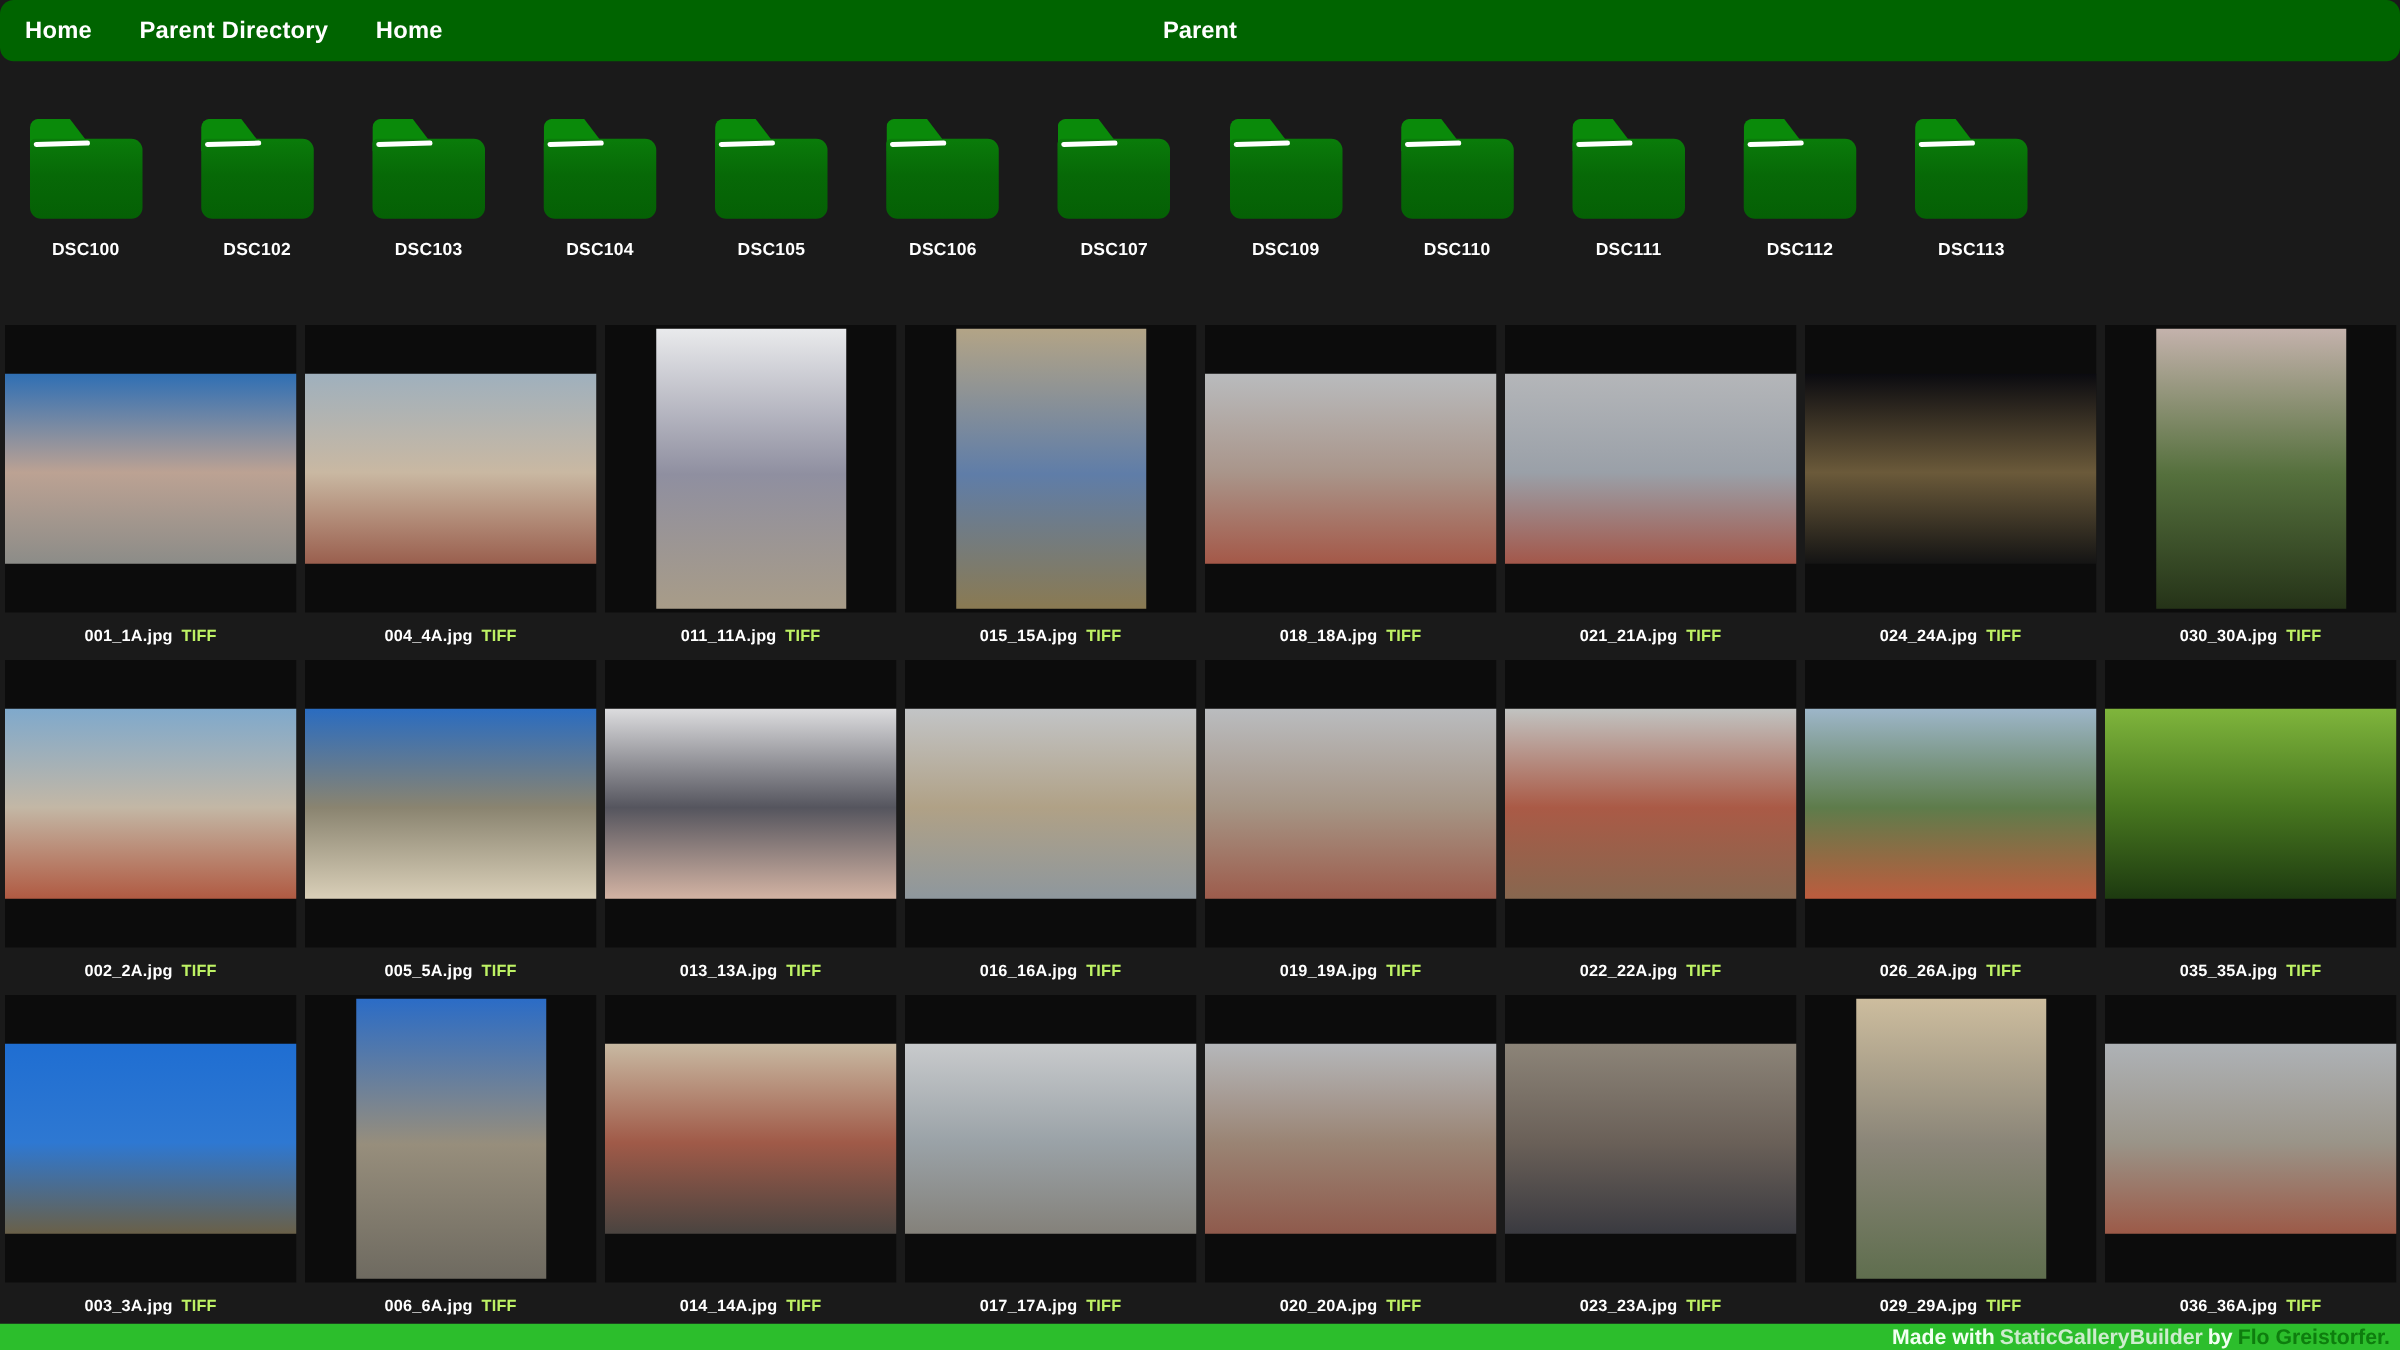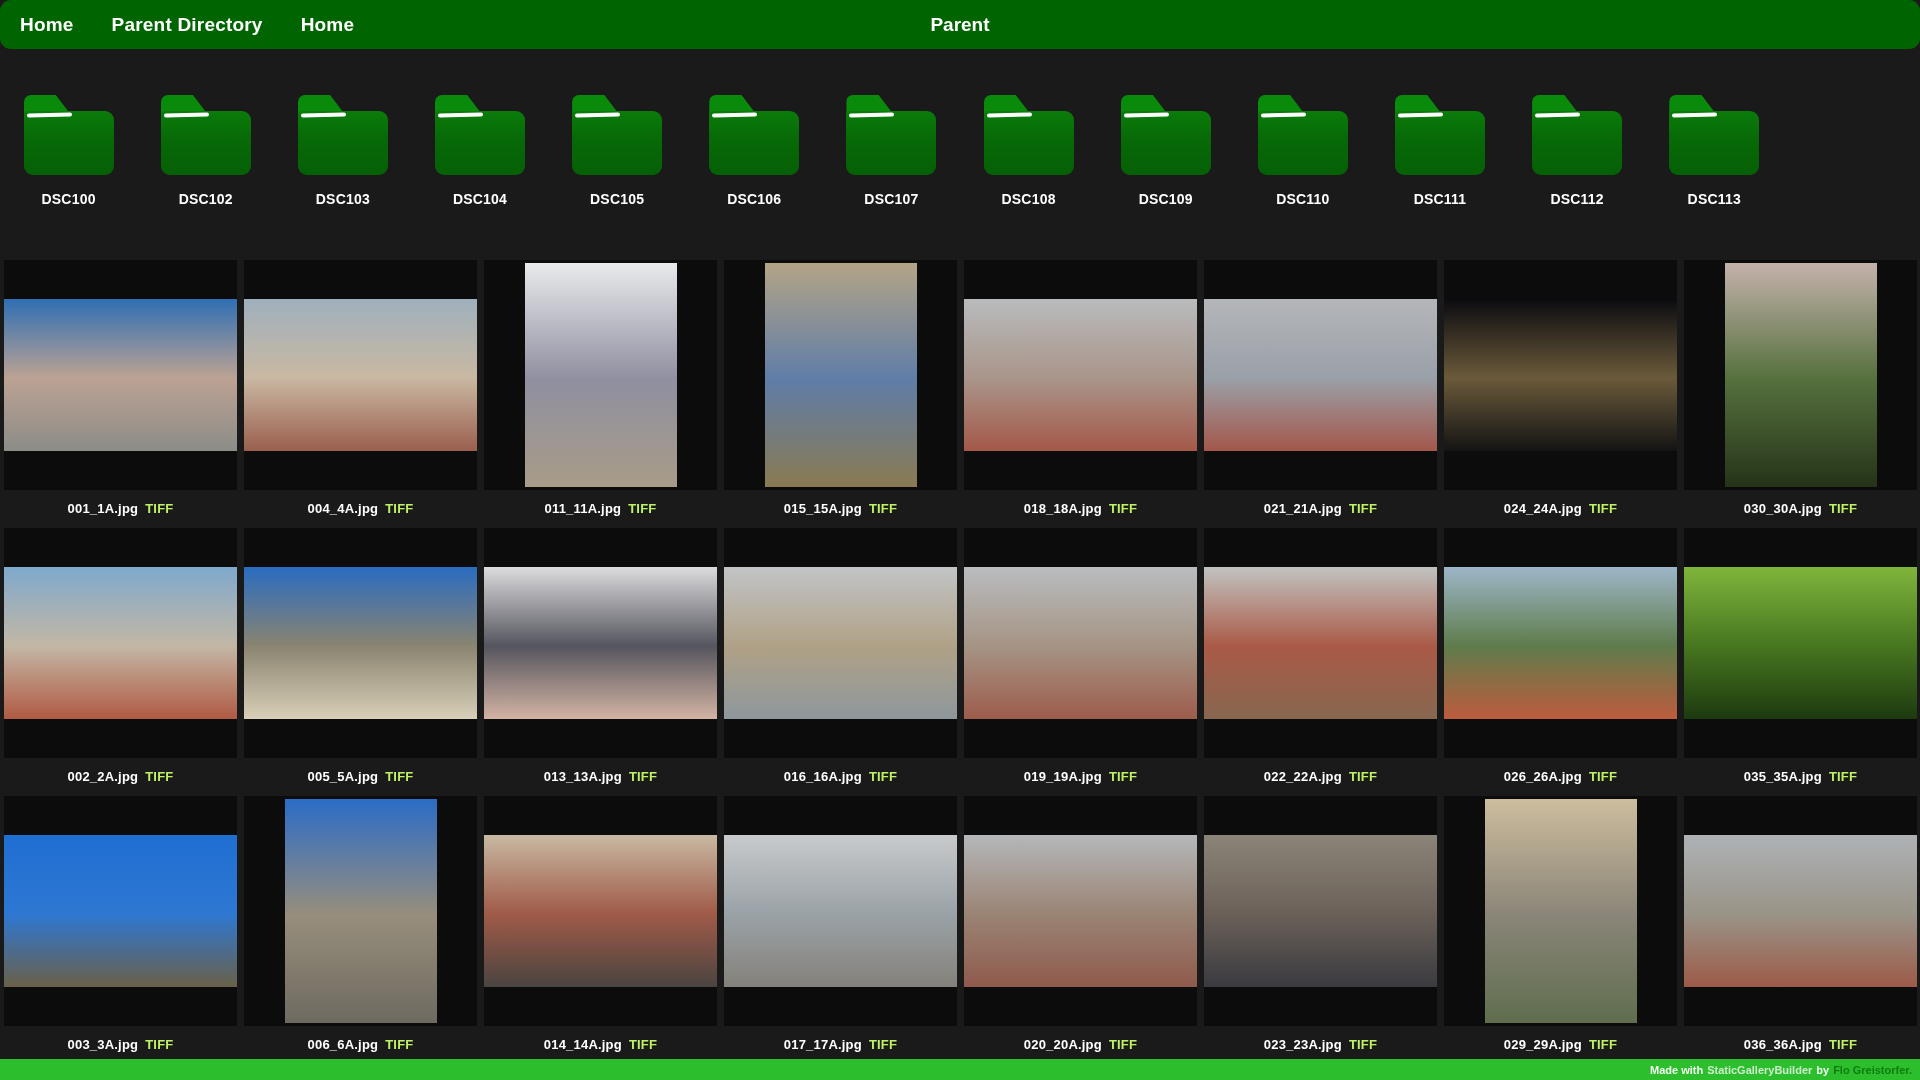--- a/index.html
+++ b/index.html
@@ -80,21 +80,21 @@
   .fmt-link {
     color:#bef264; font-weight:700; font-size:13px; text-decoration:none;
     cursor:pointer; letter-spacing:.2px;
   }
 
   
   .footer {
     position:absolute; left:0; right:0; bottom:0; height:21px;
     background:#2cbe2c; display:flex; align-items:center;
     justify-content:flex-end; padding-right:8px; gap:4px;
-    font-size:11px; font-weight:700;
+    font-size:17px; font-weight:700;
   }
   .footer .seg-plain { color:#f2fff2; }
   .footer .seg-builder { color:#cdeccd; cursor:pointer; text-decoration:none; }
   .footer .seg-author { color:#0e7d0e; cursor:pointer; text-decoration:none; }
 </style>
 </head>
 <body>
 
 <div class="navbar">
   <div class="nav-links">
@@ -170,29 +170,20 @@
   <div class="folder">
     <div class="folder-icon">
       <div class="folder-tab"></div>
       <div class="folder-body">
         <div class="folder-shine"></div>
       </div>
     </div>
     <div class="folder-label">DSC107</div>
   </div>
 
-  <div class="folder">
-    <div class="folder-icon">
-      <div class="folder-tab"></div>
-      <div class="folder-body">
-        <div class="folder-shine"></div>
-      </div>
-    </div>
-    <div class="folder-label">DSC108</div>
-  </div>
 
   <div class="folder">
     <div class="folder-icon">
       <div class="folder-tab"></div>
       <div class="folder-body">
         <div class="folder-shine"></div>
       </div>
     </div>
     <div class="folder-label">DSC109</div>
   </div>

